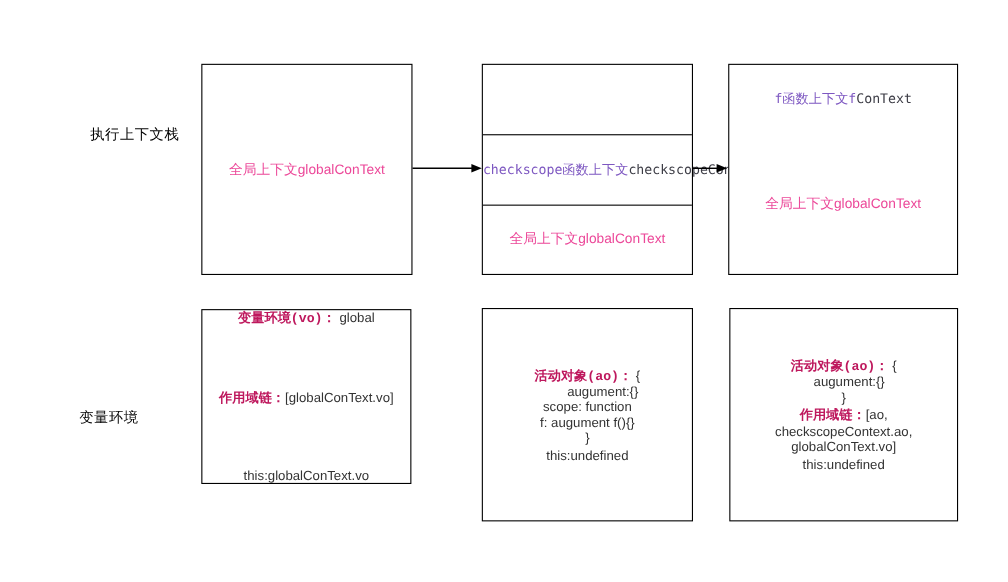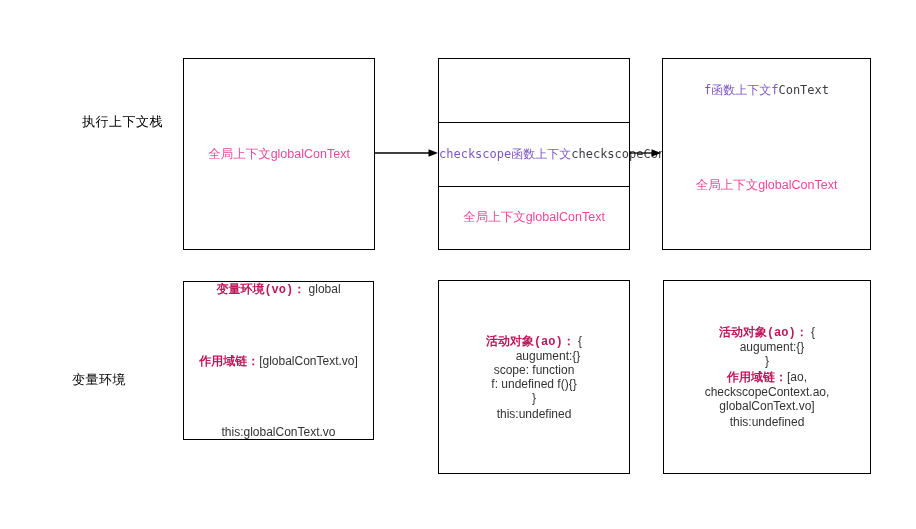--- a/index.html
+++ b/index.html
@@ -111,21 +111,21 @@
     <div class="line gap">this:globalConText.vo</div>
   </div>
 
   <div class="box ctxbox" style="left:438px; top:280px; width:192px; height:194px;">
     <div class="line">
       <span class="b">活动对象(ao)：</span>
       <span>{</span>
     </div>
     <div class="line indent">augument:{}</div>
     <div class="line">scope: function</div>
-    <div class="line">f: undefined f(){}</div>
+    <div class="line">f: augument f(){}</div>
     <div class="line">}</div>
     <div class="line gap">this:undefined</div>
   </div>
 
   <div class="box ctxbox" style="left:663px; top:280px; width:208px; height:194px;">
     <div class="line">
       <span class="b">活动对象(ao)：</span>
       <span>{</span>
     </div>
     <div class="line indent-sm">augument:{}</div>

